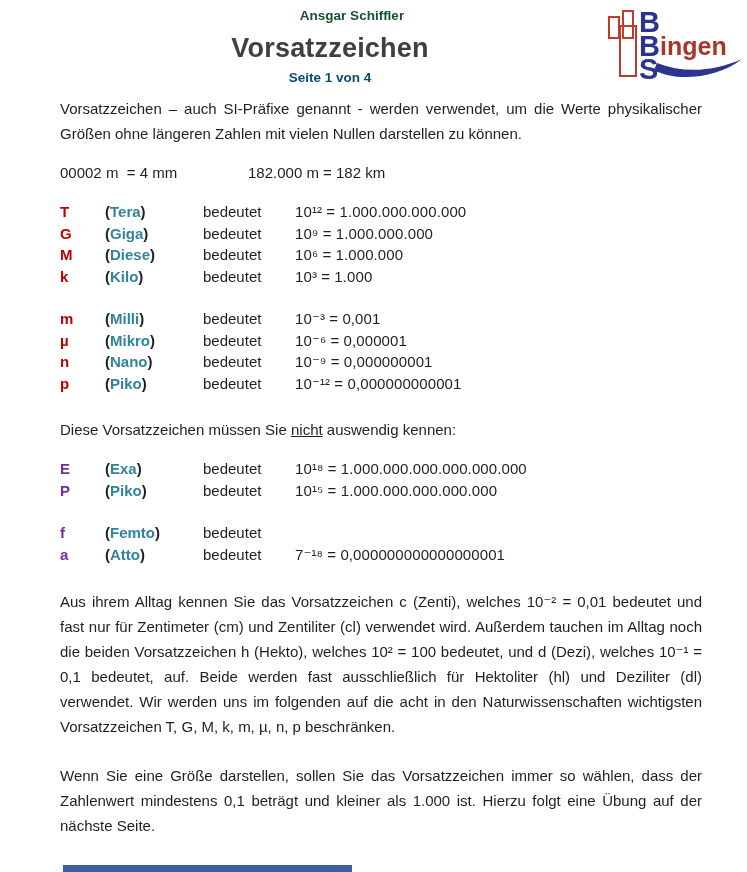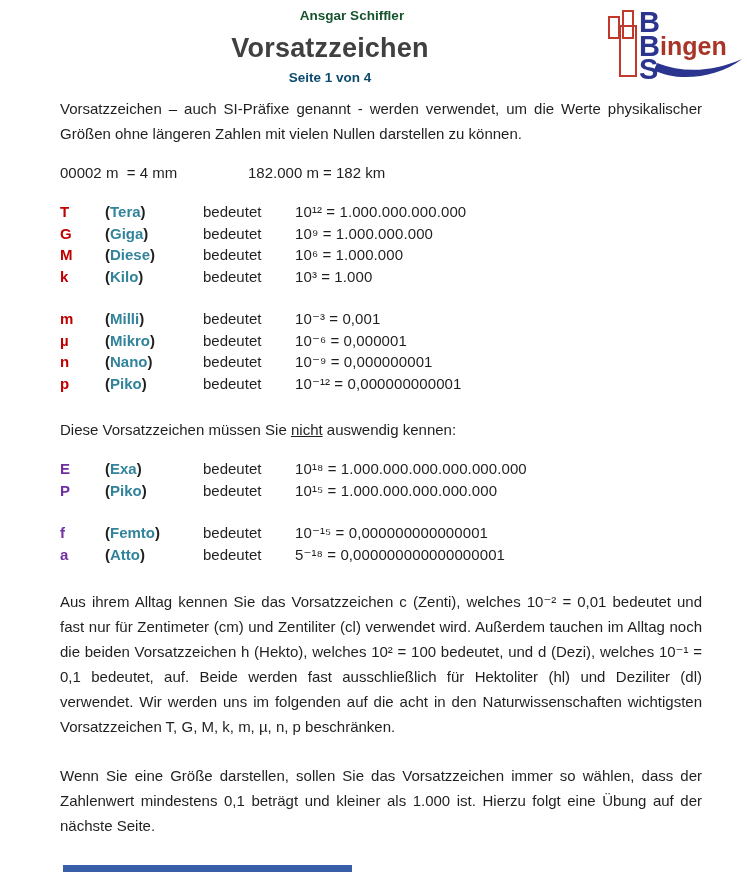--- a/index.html
+++ b/index.html
@@ -156,28 +156,27 @@
         <span class="sym sym-purple">P</span>
         <span><span class="paren">(</span><span class="pname">Piko</span><span class="paren">)</span></span>
         <span>bedeutet</span>
         <span class="pvalue">10¹⁵ = 1.000.000.000.000.000</span>
       </div>
 
       <div class="prefix-row gap-above">
         <span class="sym sym-purple">f</span>
         <span><span class="paren">(</span><span class="pname">Femto</span><span class="paren">)</span></span>
         <span>bedeutet</span>
-        <span class="pvalue">10⁻¹⁵ = 0,000000000000001</span>
       </div>
 
       <div class="prefix-row">
         <span class="sym sym-purple">a</span>
         <span><span class="paren">(</span><span class="pname">Atto</span><span class="paren">)</span></span>
         <span>bedeutet</span>
-        <span class="pvalue">5⁻¹⁸ = 0,000000000000000001</span>
+        <span class="pvalue">7⁻¹⁸ = 0,000000000000000001</span>
       </div>
 
     </div>
 
     <p class="alltag">Aus ihrem Alltag kennen Sie das Vorsatzzeichen c (Zenti), welches 10⁻² = 0,01 bedeutet und fast nur für Zentimeter (cm) und Zentiliter (cl) verwendet wird. Außerdem tauchen im Alltag noch die beiden Vorsatzzeichen h (Hekto), welches 10² = 100 bedeutet, und d (Dezi), welches 10⁻¹ = 0,1 bedeutet, auf. Beide werden fast ausschließlich für Hektoliter (hl) und Deziliter (dl) verwendet. Wir werden uns im folgenden auf die acht in den Naturwissenschaften wichtigsten Vorsatzzeichen T, G, M, k, m, µ, n, p beschränken.</p>
 
     <p class="closing">Wenn Sie eine Größe darstellen, sollen Sie das Vorsatzzeichen immer so wählen, dass der Zahlenwert mindestens 0,1 beträgt und kleiner als 1.000 ist. Hierzu folgt eine Übung auf der nächste Seite.</p>
 
   </div>
 

